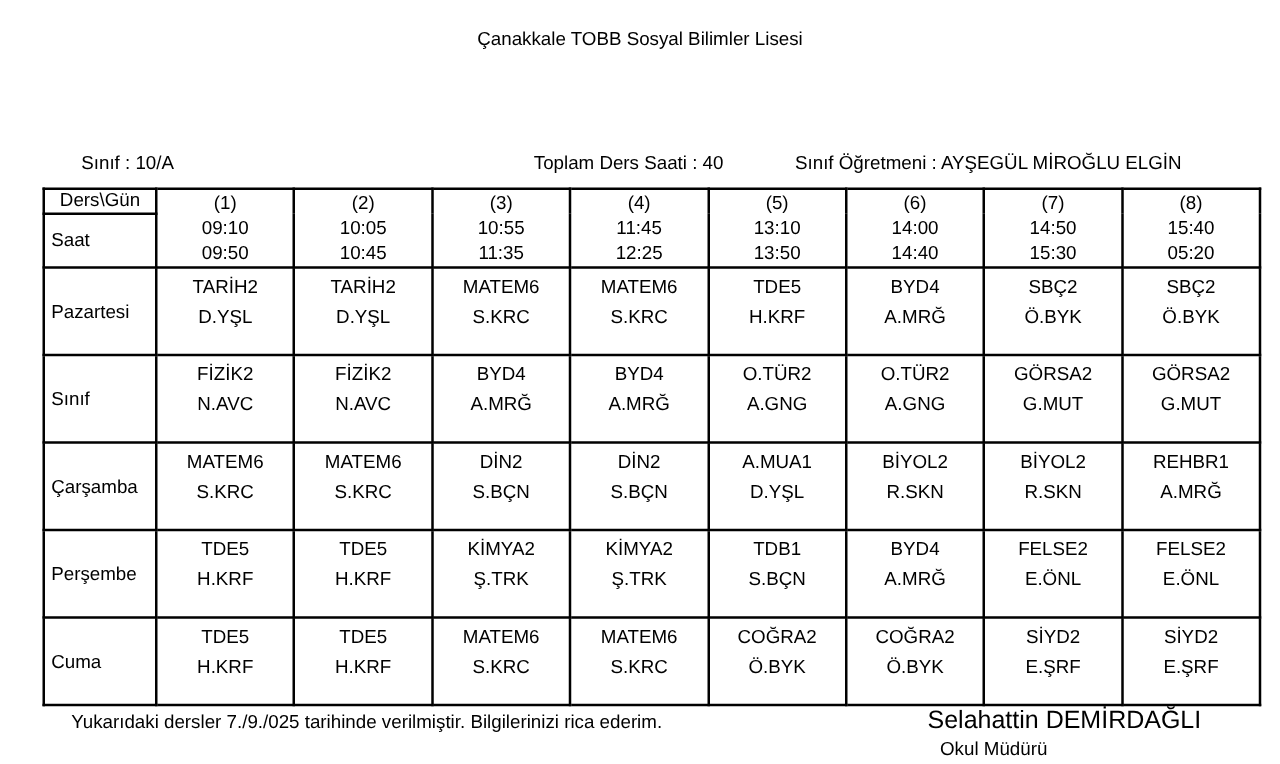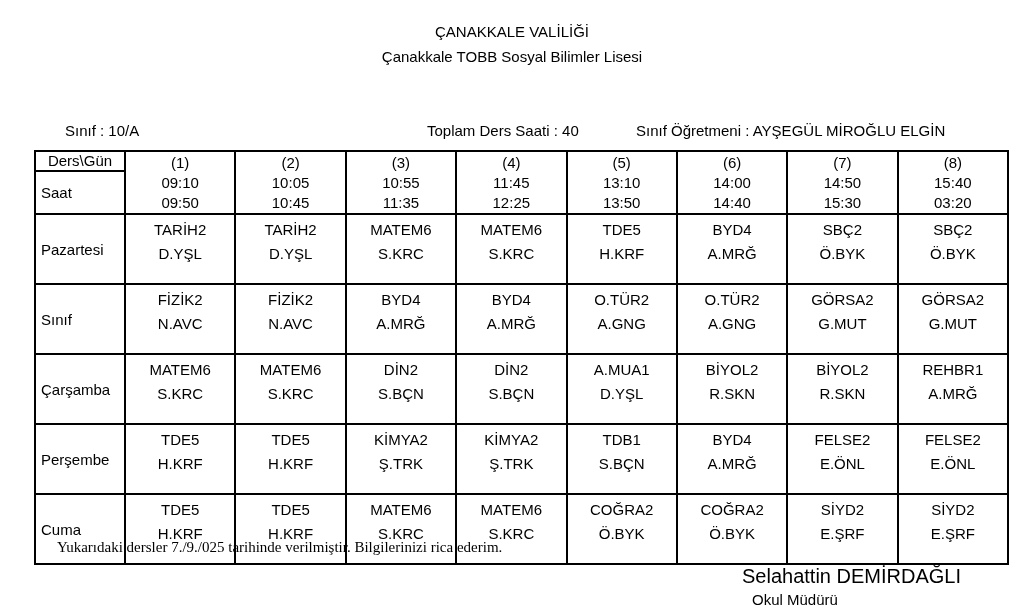--- a/index.html
+++ b/index.html
@@ -36,29 +36,28 @@
   }
   td.corner { width: 90px; height: 19px; text-align: center; font-size: 15px; }
   td.saat   { height: 42px; vertical-align: middle; padding-left: 5px; }
   td.period { text-align: center; vertical-align: top; padding-top: 1px; }
   td.period span { display: block; line-height: 20px; }
   tr.day-row { height: 70px; }
   td.day { vertical-align: middle; padding-left: 5px; }
   td.lesson { text-align: center; vertical-align: top; padding-top: 3px; }
   td.lesson span { display: block; line-height: 24px; }
 
-  .footer-note  { position: absolute; left: 57px;  top: 539px; font-size: 15px; font-family: Liberation Serif, serif; }
+  .footer-note  { position: absolute; left: 57px;  top: 569px; font-size: 15px; }
   .sig-name     { position: absolute; left: 742px; top: 565px; font-size: 20px; }
   .sig-title    { position: absolute; left: 752px; top: 591px; font-size: 15px; }
 </style>
 </head>
 <body>
 
 <div class="doc-header">
-  <div>ÇANAKKALE VALİLİĞİ</div>
   <div>Çanakkale TOBB Sosyal Bilimler Lisesi</div>
 </div>
 
 <div class="info-row">
   <span class="info-class">Sınıf :  10/A</span>
   <span class="info-total">Toplam Ders Saati :  40</span>
   <span class="info-teacher">Sınıf Öğretmeni  :  AYŞEGÜL MİROĞLU ELGİN</span>
 </div>
 
 <table class="timetable">
@@ -96,21 +95,21 @@
           <span>14:40</span>
         </td>
         <td class="period" rowspan="2">
           <span>(7)</span>
           <span>14:50</span>
           <span>15:30</span>
         </td>
         <td class="period" rowspan="2">
           <span>(8)</span>
           <span>15:40</span>
-          <span>03:20</span>
+          <span>05:20</span>
         </td>
       </tr>
       <tr>
         <td class="saat">Saat</td>
       </tr>
       <tr class="day-row">
         <td class="day">Pazartesi</td>
         <td class="lesson">
           <span>TARİH2</span>
           <span>D.YŞL</span>

